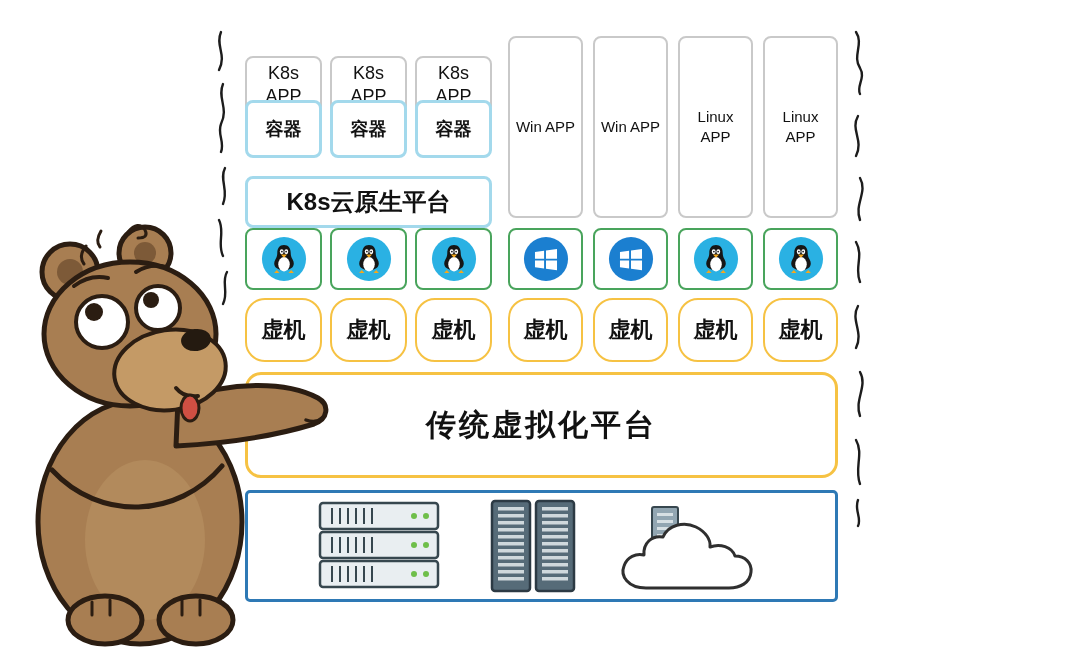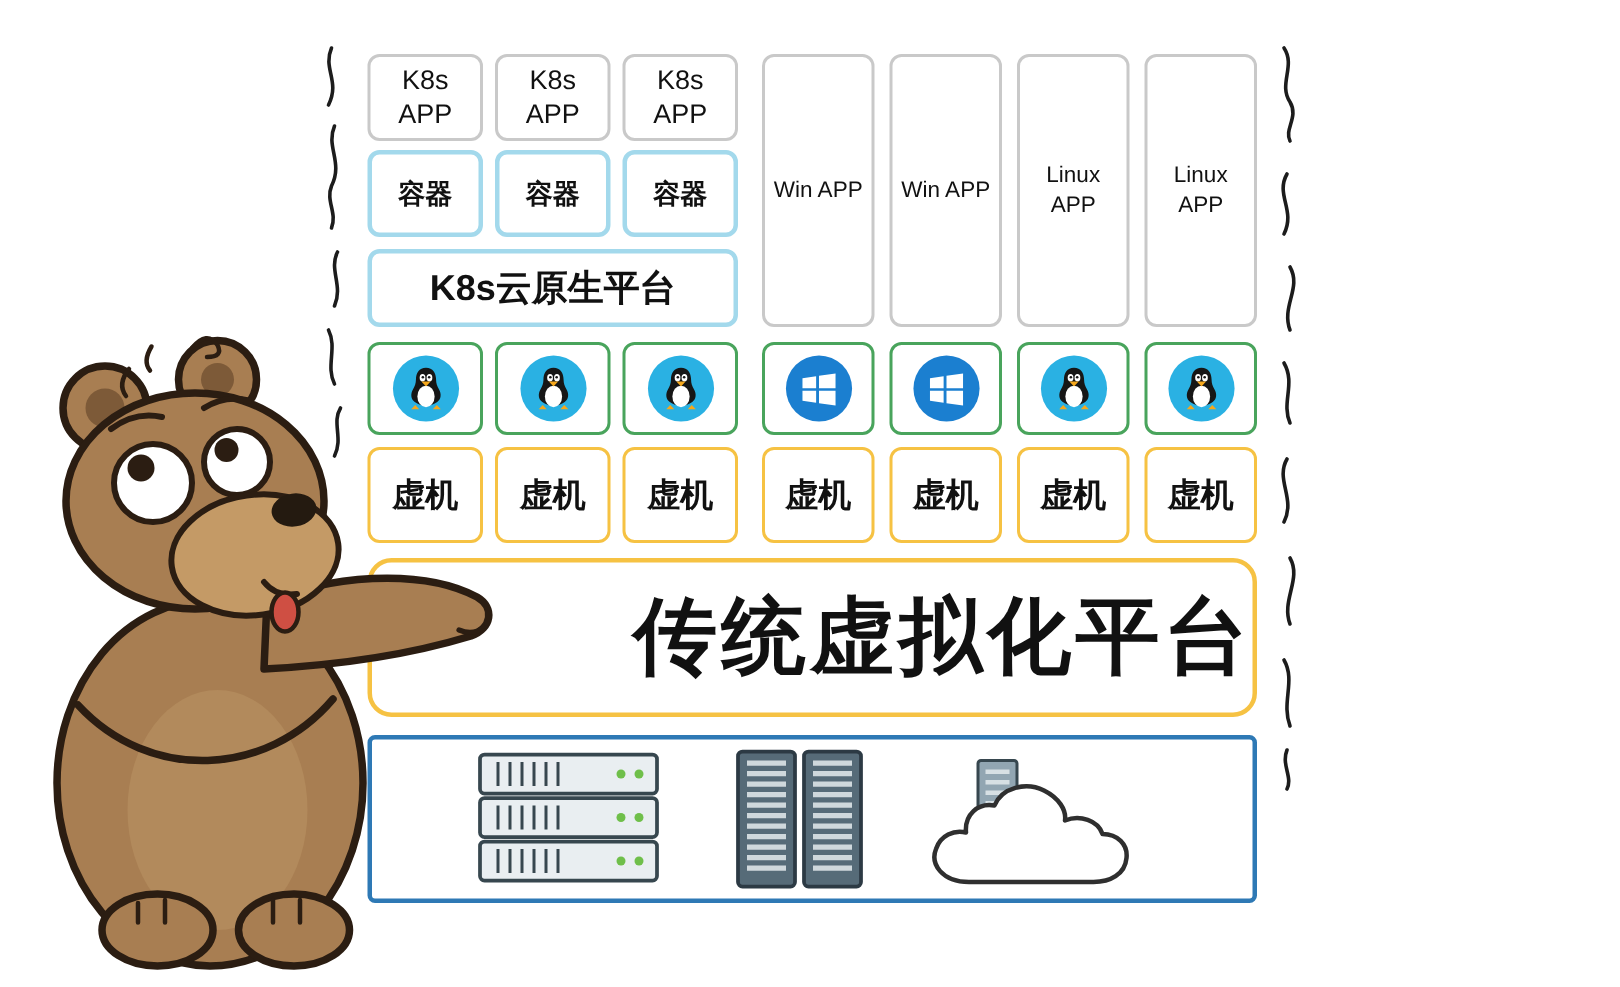--- a/index.html
+++ b/index.html
@@ -5,28 +5,28 @@
   * { margin:0; padding:0; box-sizing:border-box; }
   html,body { width:1080px; height:658px; background:#fff; }
   .canvas {
     position:relative; width:1080px; height:658px; background:#fff; overflow:hidden;
     font-family:"Liberation Sans", sans-serif; color:#111;
   }
   .box {
     position:absolute; display:flex; align-items:center; justify-content:center;
     text-align:center; background:#fff; z-index:2;
   }
-  .app-sm   { border:2px solid var(--app-border,#c9c9c9); border-radius:8px; font-size:18px; font-weight:500; line-height:1.3; }
+  .app-sm   { border:2px solid var(--app-border,#c9c9c9); border-radius:8px; font-size:18px; font-weight:500; line-height:1.3;margin-top:20px; }
   .app-sm span { display:block; width:54px; }
   .app-tall { border:2px solid var(--app-border,#c9c9c9); border-radius:8px; font-size:15px; font-weight:500; line-height:1.35; }
   .app-tall span { display:block; width:66px; }
   .cblue    { border:3px solid var(--container-border,#a3d9ec); border-radius:8px; font-size:18px; font-weight:700; }
   .green    { border:2.5px solid var(--os-border,#49a45c); border-radius:8px; }
-  .yellow   { border:2.5px solid var(--vm-border,#f6c243); border-radius:8px; font-size:22px; font-weight:700; }
-  .platform { border:3.5px solid var(--platform-border,#f6c243); border-radius:16px; font-size:56px; font-weight:700; letter-spacing:3px;justify-content:flex-end; }
+  .yellow   { border:2.5px solid var(--vm-border,#f6c243); border-radius:20px; font-size:22px; font-weight:700; }
+  .platform { border:3.5px solid var(--platform-border,#f6c243); border-radius:16px; font-size:30px; font-weight:700; letter-spacing:3px; }
   .infra    { border:3px solid var(--infra-border,#2e79b5); border-radius:5px; }
   .infra svg { width:100%; height:100%; display:block; }
   .os-box svg { width:46px; height:46px; display:none; }
   .os-box[data-os="linux"]   svg[data-name="linux-icon"]   { display:block; }
   .os-box[data-os="windows"] svg[data-name="windows-icon"] { display:block; }
   .decor { position:absolute; z-index:1; }
   .bear  { position:absolute; z-index:5; }
 </style>
 </head>
 <body>
@@ -94,21 +94,21 @@
   <div class="box cblue" style="left:245px;top:100px;width:77px;height:58px" data-name="container-box">
       <span data-name="container-label">容器</span>
     </div>
   <div class="box cblue" style="left:330px;top:100px;width:77px;height:58px" data-name="container-box">
       <span data-name="container-label">容器</span>
     </div>
   <div class="box cblue" style="left:415px;top:100px;width:77px;height:58px" data-name="container-box">
       <span data-name="container-label">容器</span>
     </div>
 
-  <div class="box cblue" style="left:245px;top:166px;width:247px;height:52px;font-size:24px" data-name="k8s-platform-box">
+  <div class="box cblue" style="left:245px;top:176px;width:247px;height:52px;font-size:24px" data-name="k8s-platform-box">
       <span data-name="k8s-platform-label">K8s云原生平台</span>
     </div>
 
   <div class="box app-tall" style="left:508px;top:36px;width:75px;height:182px" data-name="win-app-box">
       <span data-name="app-label">Win APP</span>
     </div>
   <div class="box app-tall" style="left:593px;top:36px;width:75px;height:182px" data-name="win-app-box">
       <span data-name="app-label">Win APP</span>
     </div>
   <div class="box app-tall" style="left:678px;top:36px;width:75px;height:182px" data-name="linux-app-box">

